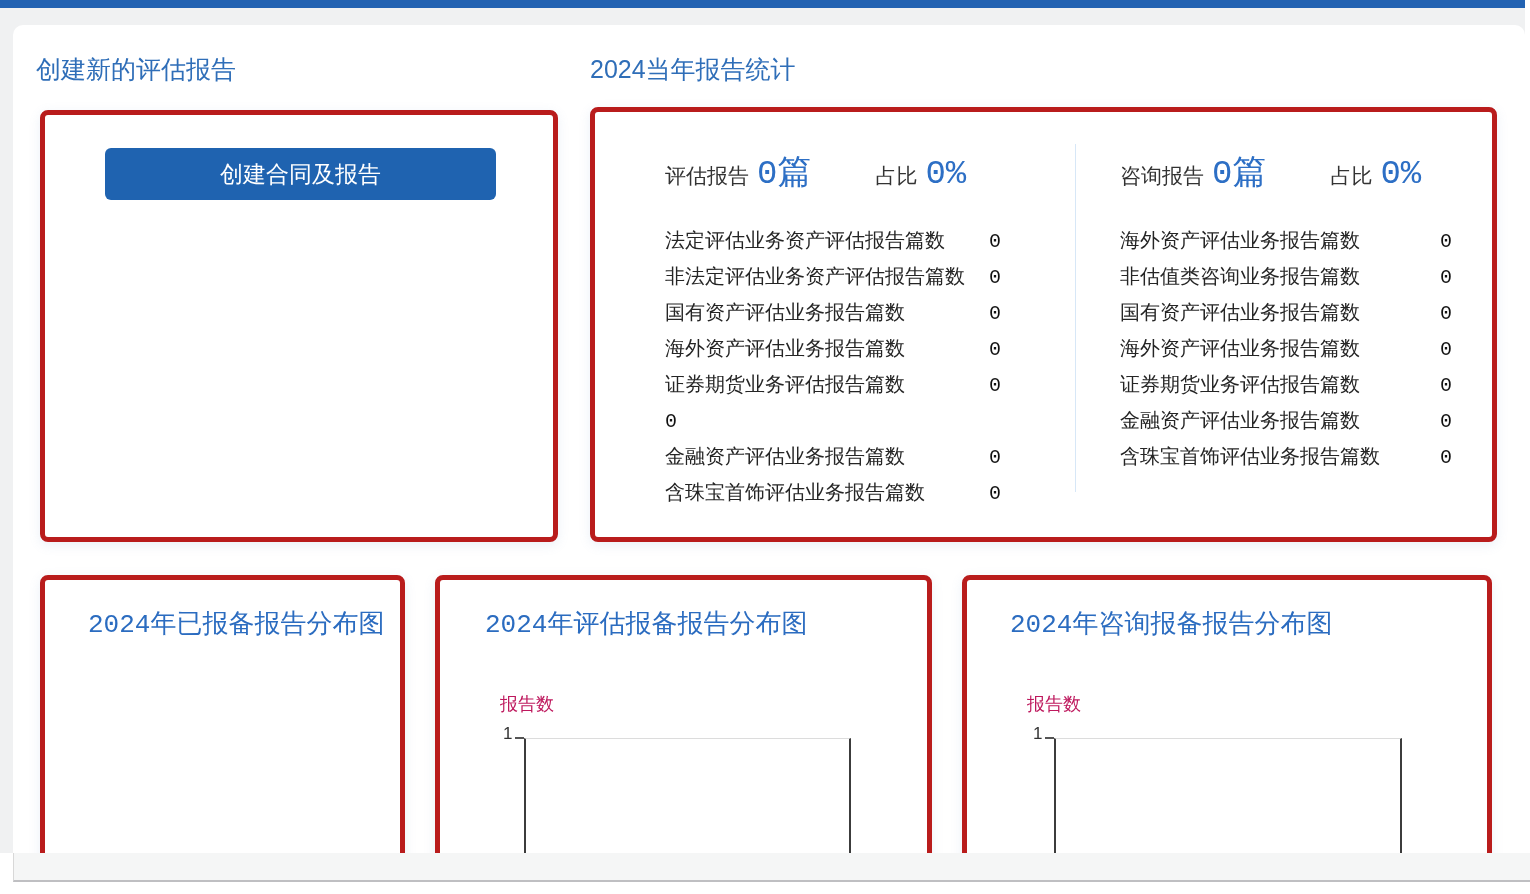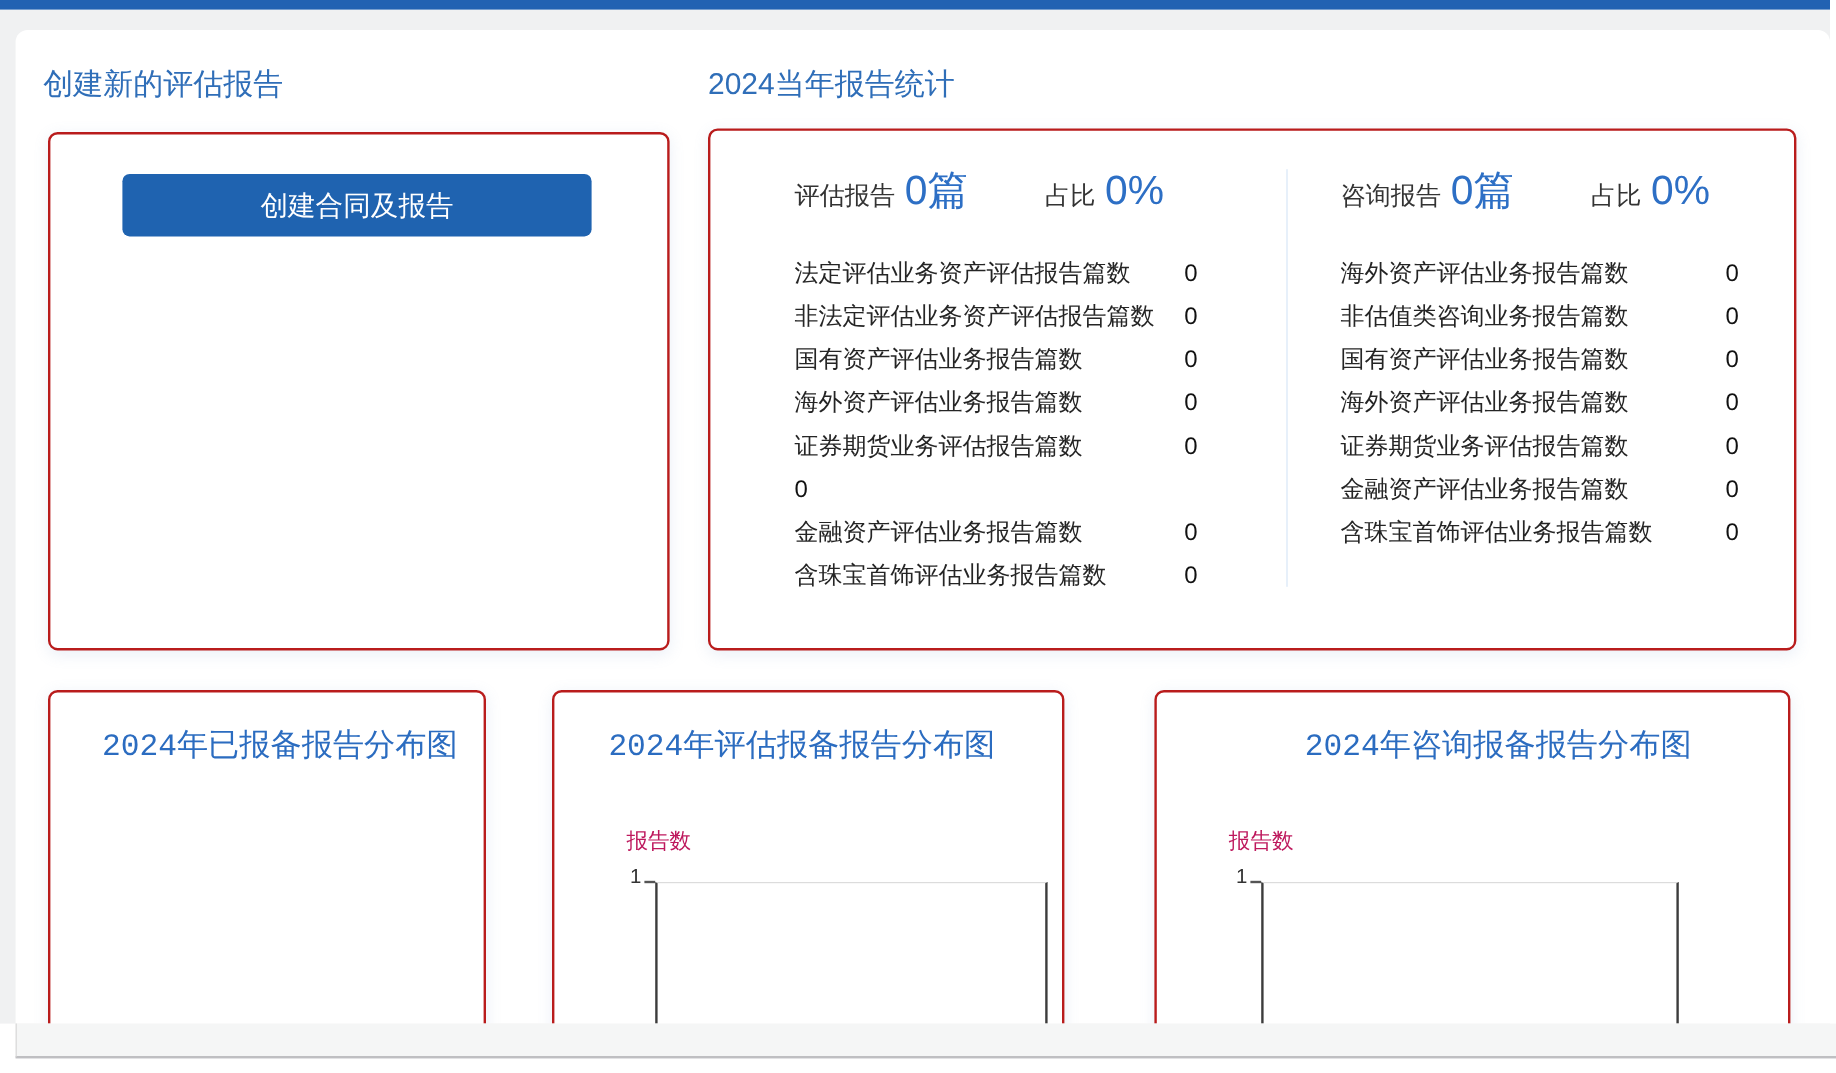--- a/index.html
+++ b/index.html
@@ -24,51 +24,51 @@
   }
 
   
   .sec-heading { position:absolute; top:28px; font-size:25px; font-weight:400; color:#2f6eb8; white-space:nowrap; }
   .create-heading { left:23px; }
   .stats-heading  { left:577px; }
 
   
   .card, .chart-card {
     position:absolute; background:#fff;
-    border:2px solid #b91c1c; border-radius:8px;
+    border:5px solid #b91c1c; border-radius:8px;
     box-shadow:0 3px 12px rgba(110,150,200,0.14);
   }
   .create-card { left:27px; top:85px; width:518px; height:432px; }
   .primary-btn {
     position:absolute; left:60px; top:33px; width:391px; height:52px;
     background:#1f63b0; color:#ffffff; font-size:23px;
     border:none; border-radius:6px; cursor:pointer; font-family:inherit;
   }
   .stats-card { left:577px; top:82px; width:907px; height:435px; }
 
-  .stats-col { position:absolute; top:30px; }
+  .stats-col { position:absolute; top:42px;font-family:Liberation Mono, monospace; }
   .col-appraisal  { left:70px;  width:336px; }
   .col-consulting { left:525px; width:332px; }
   .v-divider { position:absolute; left:480px; top:32px; width:1px; height:348px; background:#d7e7f7; }
 
   .stats-header { display:flex; align-items:baseline; white-space:nowrap; line-height:40px; }
   .stat-cat { font-size:21px; color:#333333; }
   .stat-big { font-size:34px; color:#2d6fc5; margin-left:8px; }
   .ratio-label { margin-left:64px; }
 
   .stat-list { margin-top:26px; }
   .stat-row { display:flex; justify-content:space-between; align-items:baseline; height:36px; line-height:36px; white-space:nowrap; }
   .stat-label { font-size:20px; color:#252525; }
   .stat-value { font-size:20px; color:#111111; }
 
   
   .chart-card { top:550px; height:295px; overflow:hidden; }
   .chart-1 { left:27px;  width:365px; }
-  .chart-2 { left:447px; width:427px; }
-  .chart-3 { left:949px; width:530px;text-align:center; }
+  .chart-2 { left:422px; width:497px; }
+  .chart-3 { left:949px; width:530px; }
   .chart-title { margin-top:26px; padding-left:43px; font-size:26px; font-weight:400; color:#2b6cc0; white-space:nowrap;font-family:Liberation Mono, monospace; }
   .chart-2 .chart-title { padding-left:45px; }
 
   .y-name { position:absolute; left:60px; top:112px; font-size:18px; color:#be185d; }
   .y-tick { position:absolute; left:63px; top:144px; font-size:17px; color:#333333; }
   .chart-3 .y-tick { left:66px; }
   .tick-dash { position:absolute; left:75px; top:157px; width:9px; height:2px; background:#555555; }
   .chart-3 .tick-dash { left:78px; }
   .plot {
     position:absolute; top:158px; bottom:0;

